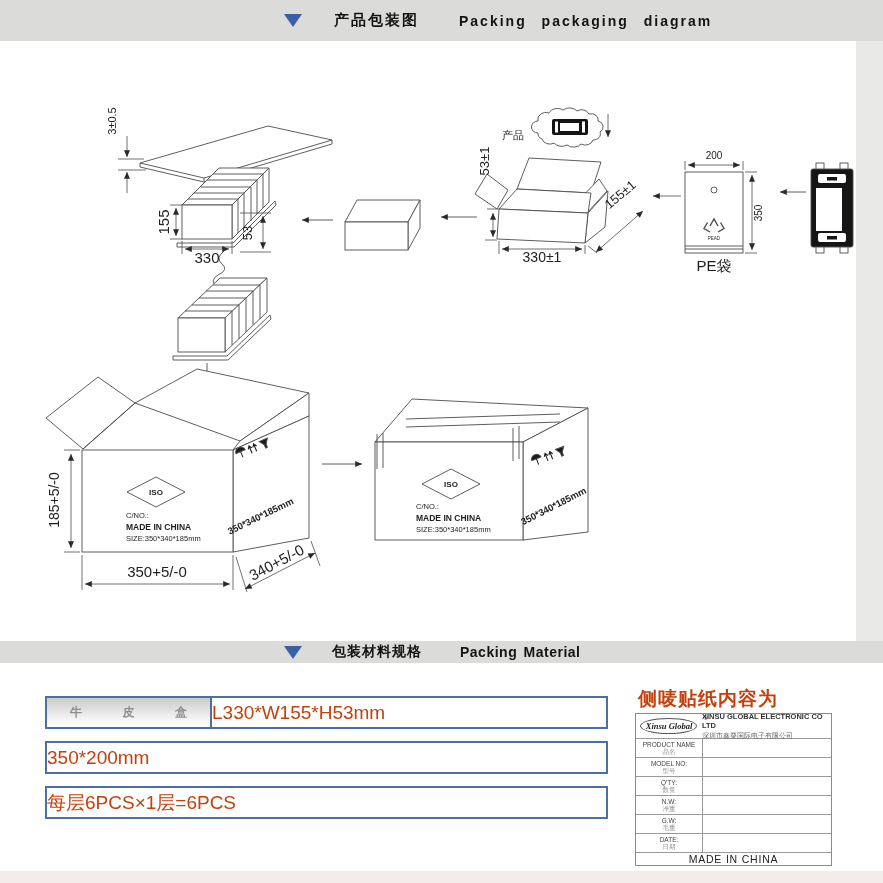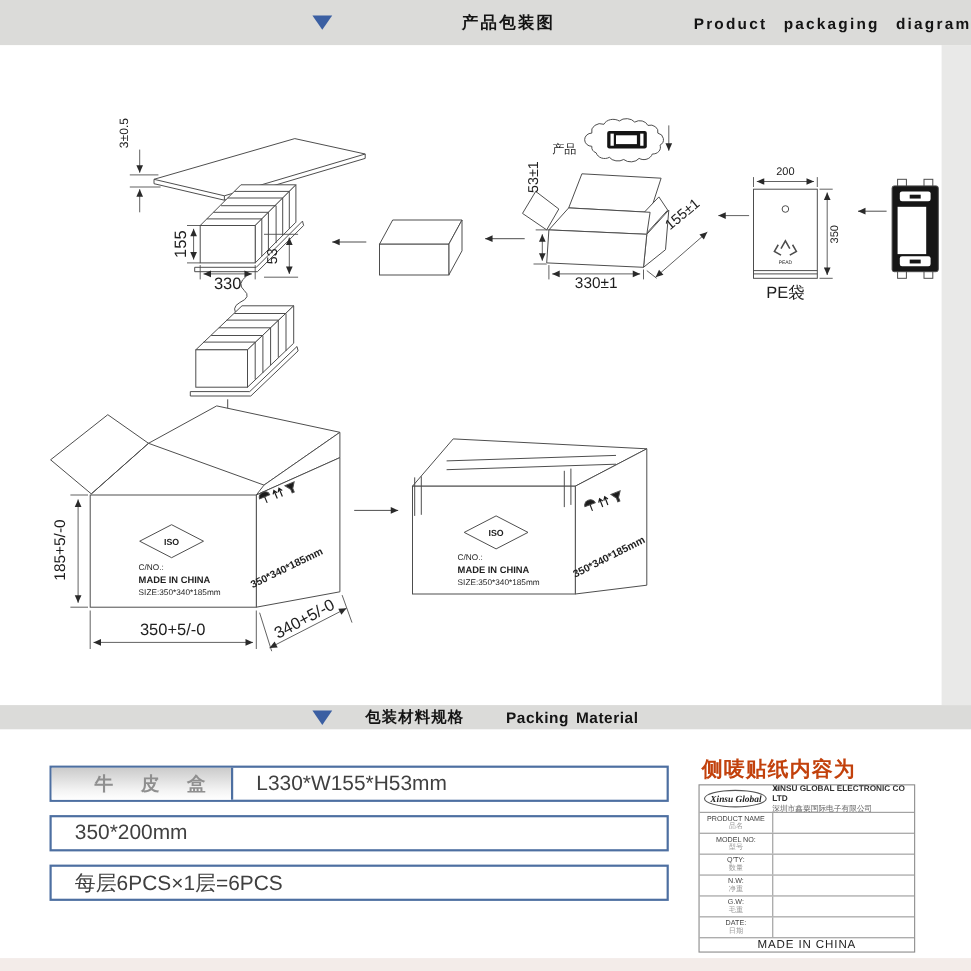--- a/index.html
+++ b/index.html
@@ -1,21 +1,21 @@
 <!DOCTYPE html>
 <html><head>
 <meta charset="utf-8">
 <style>
   html,body{margin:0;padding:0;}
   body{width:883px;height:883px;position:relative;background:#fff;
        font-family:"Liberation Sans",sans-serif;overflow:hidden;}
 
   
   .bar{position:absolute;left:0;width:883px;background:#dbdbd9;display:flex;align-items:center;}
-  #bar1{top:0;height:41px;justify-content:space-between;}
+  #bar1{top:0;height:41px;}
   #bar2{top:641px;height:22px;}
   .tri{width:0;height:0;border-left:9px solid transparent;border-right:9px solid transparent;
        border-top:13px solid #3b5fa2;margin-left:284px;flex:0 0 auto;}
   .bar .zh{font-weight:bold;font-size:15px;color:#141414;letter-spacing:2px;margin-left:32px;white-space:nowrap;}
   .bar .en{font-weight:bold;font-size:14px;color:#141414;letter-spacing:2px;word-spacing:9px;margin-left:40px;white-space:nowrap;}
   #bar2 .zh{font-size:14px;letter-spacing:1px;margin-left:30px;}
   #bar2 .en{font-size:14px;letter-spacing:0.5px;word-spacing:2px;margin-left:38px;}
 
   .gutter{position:absolute;right:0;top:41px;width:27px;height:600px;background:#e9e9e8;}
   .bottomstrip{position:absolute;left:0;bottom:0;width:883px;height:12px;background:#f3ece9;}
@@ -23,22 +23,22 @@
   #diagram{position:absolute;left:0;top:0;}
   #diagram text{font-family:"Liberation Sans",sans-serif;}
 
   
   .ptable{position:absolute;left:45px;top:696px;width:563px;}
   .prow{display:flex;height:29px;border:2px solid #4d6fa1;background:#fff;margin-bottom:12px;}
   .plabel{width:163px;border-right:2px solid #4d6fa1;
           background:linear-gradient(180deg,#cbcbcb,#f3f3f3 70%,#ffffff);
           display:flex;align-items:center;}
   .plabel span{display:inline-block;width:100%;padding:0 23px;box-sizing:border-box;
-               text-align:justify;text-align-last:justify;font-size:17px;font-weight:bold;color:#8f8f8f;margin-left:16px;}
-  .pvalue{flex:1;display:flex;align-items:center;padding-left:21px;font-size:19px;color:#404040;white-space:nowrap;}
+               text-align:justify;text-align-last:justify;font-size:12px;font-weight:bold;color:#8f8f8f;}
+  .pvalue{flex:1;display:flex;align-items:center;font-size:19px;color:#c2410c;white-space:nowrap;}
 
   
   .side-title{position:absolute;left:638px;top:686px;font-family:"Liberation Serif",serif;
               font-weight:bold;font-size:19px;color:#c2410c;letter-spacing:1px;}
   .sidebox{position:absolute;left:635px;top:713px;width:197px;height:153px;border:1px solid #8b8b8b;
            background:#fff;display:flex;flex-direction:column;box-sizing:border-box;}
   .shead{height:24px;border-bottom:1px solid #9a9a9a;display:flex;align-items:center;flex:0 0 auto;}
   .slogo{width:66px;display:flex;justify-content:center;position:relative;flex:0 0 auto;}
   .ltxt{font-family:"Liberation Serif",serif;font-style:italic;font-weight:bold;font-size:8.5px;
         color:#222;position:relative;padding:1px 4px;white-space:nowrap;}
@@ -282,21 +282,21 @@
     <text x="416" y="509" font-size="7.5">C/NO.:</text>
     <text x="416" y="521" font-size="8.5" font-weight="bold">MADE IN CHINA</text>
     <text x="416" y="532" font-size="7.5">SIZE:350*340*185mm</text>
     <text x="555" y="509" transform="rotate(-27 555 509)" text-anchor="middle" font-size="9.5" font-weight="bold">350*340*185mm</text>
   </g>
 </svg>
 
 <div class="bar" id="bar1">
   <div class="tri"></div>
   <div class="zh">产品包装图</div>
-  <div class="en">Product packaging diagram</div>
+  <div class="en">Packing packaging diagram</div>
 </div>
 
 <div class="bar" id="bar2">
   <div class="tri"></div>
   <div class="zh">包装材料规格</div>
   <div class="en">Packing Material</div>
 </div>
 
 <div class="ptable">
   <div class="prow">

